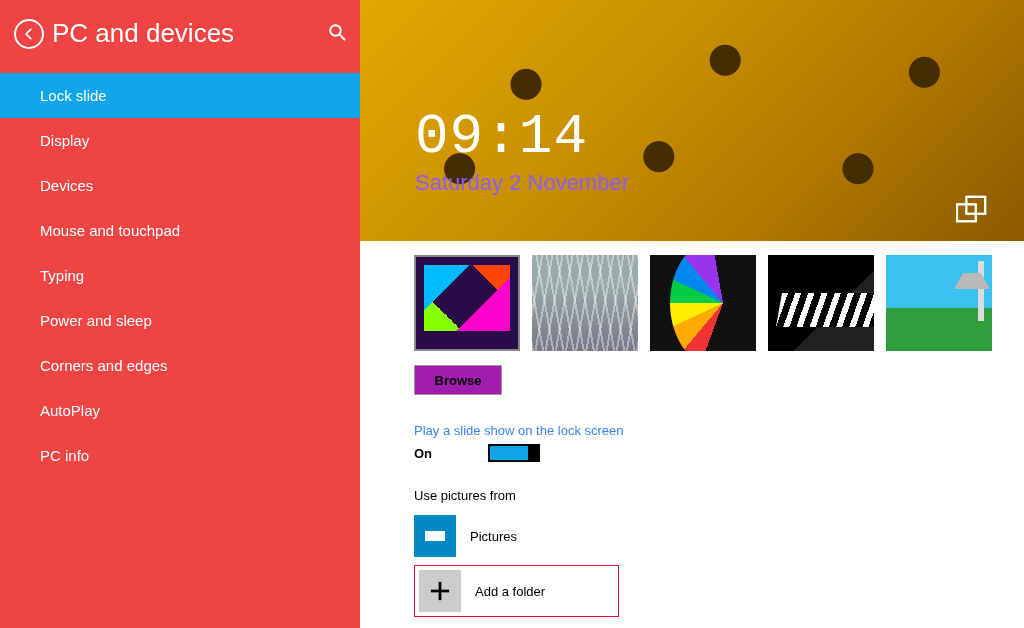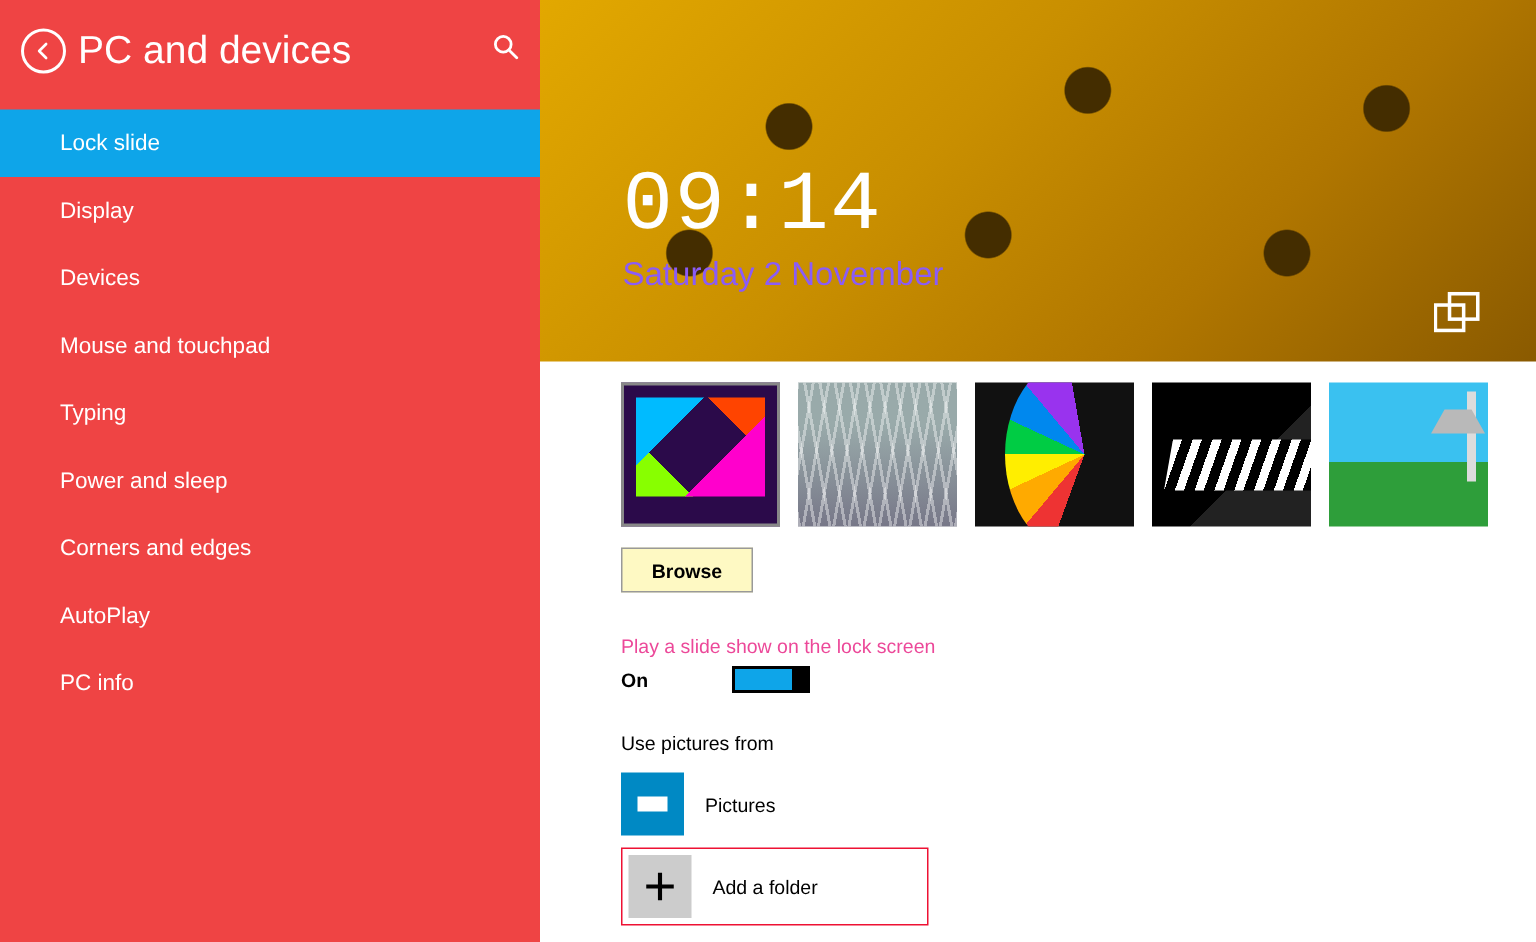--- a/index.html
+++ b/index.html
@@ -54,23 +54,23 @@
   .thumb3::before{content:"";position:absolute;inset:-20px -20px -20px 20px;border-radius:50%;
     background:conic-gradient(from 200deg,#e33 0 20deg,#fa0 20deg 45deg,#fe0 45deg 70deg,#0c4 70deg 95deg,#08e 95deg 120deg,#93e 120deg 150deg,transparent 150deg);}
   .thumb4 { background: linear-gradient(135deg,#000 0 60%,#222 60% 100%); }
   .thumb4::before{content:"";position:absolute;left:10%;right:-10%;top:40%;bottom:25%;
     background:repeating-linear-gradient(100deg,#fff 0 6px,#000 6px 13px);transform:skewX(-10deg);}
   .thumb5 { background: linear-gradient(#3ac1f0 0 55%, #2e9e3a 55% 100%); }
   .thumb5::before{content:"";position:absolute;right:8px;top:6px;width:6px;height:60px;background:#dcdcdc;}
   .thumb5::after{content:"";position:absolute;right:2px;top:2px;width:18px;height:16px;
     border-bottom:16px solid #b9b9b9;border-left:9px solid transparent;border-right:9px solid transparent;background:transparent;}
 
-  .browse-btn { margin-top: 14px; height: 30px; width: 88px; background: #fef9c3; border: 1px solid #999; font-size: 13px; font-weight: 600; cursor: pointer; }
+  .browse-btn { margin-top: 14px; height: 30px; width: 88px; background: #a21caf; border: 1px solid #999; font-size: 13px; font-weight: 600; cursor: pointer; }
 
-  .section-label { margin-top: 28px; font-size: 13px; color: #ec4899; }
+  .section-label { margin-top: 28px; font-size: 13px; color: #3b82f6; }
   .toggle-row { display: flex; align-items: center; margin-top: 6px; gap: 56px; }
   .toggle-state { font-size: 13px; font-weight: 700; }
   .toggle { width: 52px; height: 18px; border: 2px solid #000; display: flex; cursor: pointer; }
   .toggle .fill { background: #0ea5e9; flex: 1; }
   .toggle .knob { width: 10px; background: #000; }
 
   .sub-label { margin-top: 26px; font-size: 13px; }
   .folder-row { display: flex; align-items: center; gap: 14px; margin-top: 12px; }
   .folder-icon { width: 42px; height: 42px; background: #0089c4; display:flex; align-items:center; justify-content:center; cursor:pointer;}
   .folder-icon .inner { width: 20px; height: 10px; background: #fff; }

